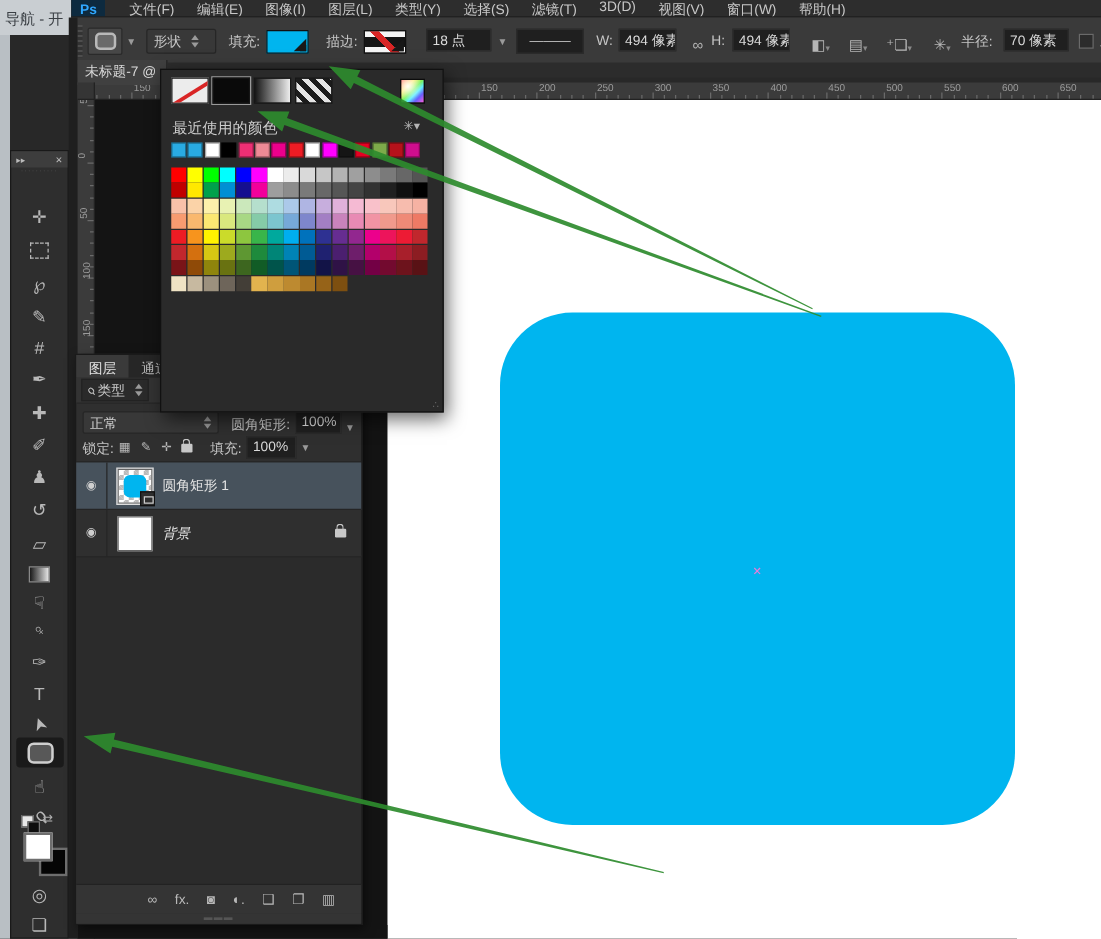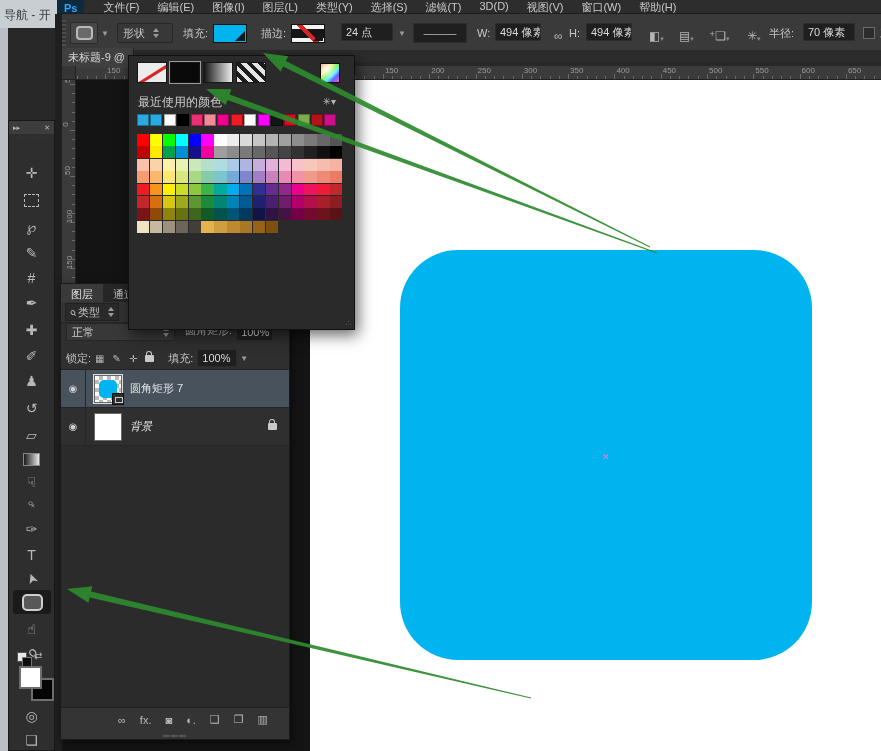--- a/index.html
+++ b/index.html
@@ -97,21 +97,21 @@
   
   #layers-panel{left:60px;top:283px;width:230px;height:457px;background:#2f2f2f;
     border:1px solid #1a1a1a;box-sizing:border-box;z-index:5;box-shadow:2px 3px 8px rgba(0,0,0,.5);}
   #lp-tabs{height:18px;background:#262626;display:flex;}
   .lp-tab{padding:3px 10px 0 10px;font-size:11px;color:#bdbdbd;background:#262626;}
   .lp-tab.active{background:#3a3a3a;color:#e2e2e2;}
   #lp-filter{height:20px;background:#333;display:flex;align-items:center;padding:0 4px;
     border-bottom:1px solid #262626;}
   #lp-filter .fbox{background:#2a2a2a;border:1px solid #222;height:16px;display:flex;align-items:center;
     padding:0 4px;color:#c8c8c8;}
-  #lp-blend{height:24px;display:flex;align-items:flex-start;padding:0 5px;}
+  #lp-blend{height:24px;display:flex;align-items:flex-end;padding:0 5px;}
   #lp-blend .select-box{width:120px;height:18px;justify-content:space-between;}
   #lp-lock{height:22px;display:flex;align-items:center;padding:0 5px;border-bottom:1px solid #252525;}
   .mini-icon{font-size:10px;color:#b5b5b5;margin:0 4px;}
   .layer-row{height:37px;display:flex;align-items:center;border-bottom:1px solid #252525;background:#2f2f2f;}
   .layer-row.selected{background:#47525c;}
   .eye-col{width:24px;text-align:center;color:#cfcfcf;font-size:10px;border-right:1px solid #262626;
     align-self:stretch;display:flex;align-items:center;justify-content:center;}
   .thumb{width:28px;height:28px;margin:0 8px;position:relative;border:1px solid #666;box-sizing:border-box;}
   .thumb.checker{background-image:
       linear-gradient(45deg,#bbb 25%,rgba(0,0,0,0) 25%,rgba(0,0,0,0) 75%,#bbb 75%),
@@ -209,21 +209,21 @@
   </div>
   <div class="ob" style="left:126px">
     <span class="ob-label">填充:</span>
     <span class="fill-swatch" style="margin-left:5px"></span>
   </div>
   <div class="ob" style="left:204px">
     <span class="ob-label">描边:</span>
     <span class="stroke-swatch" style="margin-left:5px"></span>
   </div>
   <div class="ob num-box" style="left:284px;width:52px">
-    <span>24 点</span>
+    <span>18 点</span>
   </div>
   <div class="ob" style="left:338px">
     <span class="dd-arrow">▼</span>
   </div>
   <div class="ob style-box" style="left:356px">
     <span>———</span>
   </div>
   <div class="ob ob-label" style="left:420px">W:</div>
   <div class="ob num-box" style="left:438px;width:46px">
     <span>494 像素</span>
@@ -243,21 +243,21 @@
   </div>
   <div class="ob" style="left:806px">
     <span class="checkbox"></span>
     <span class="ob-label">对齐边缘</span>
   </div>
 </div>
 
 <div class="abs" id="frame-col"></div>
 <div class="abs" id="tabstrip"></div>
 <div class="abs" id="doctab">
-  <span>未标题-9 @</span>
+  <span>未标题-7 @</span>
 </div>
 <div class="abs" id="hruler">
     <div class="tick" style="left: 6.06px; bottom: 0px; width: 1px; height: 3px;"></div>
     <div class="tick" style="left: 15.32px; bottom: 0px; width: 1px; height: 3px;"></div>
     <div class="tick" style="left: 24.58px; bottom: 0px; width: 1px; height: 3px;"></div>
     <div class="tick" style="left: 33.84px; bottom: 0px; width: 1px; height: 3px;"></div>
     <div class="tick" style="left: 43.1px; bottom: 0px; width: 1px; height: 5px;"></div>
     <span class="hlabel" style="left: 45.1px;">150</span>
     <div class="tick" style="left: 52.36px; bottom: 0px; width: 1px; height: 3px;"></div>
     <div class="tick" style="left: 61.62px; bottom: 0px; width: 1px; height: 3px;"></div>
@@ -585,21 +585,21 @@
   </div>
   <div id="lp-layers">
       <div class="layer-row selected">
         <span class="eye-col">
           <span>◉</span>
         </span>
         <span class="thumb checker">
           <span class="shape-mini"></span>
           <span class="shape-badge"></span>
         </span>
-        <span class="layer-name">圆角矩形 7</span>
+        <span class="layer-name">圆角矩形 1</span>
       </div>
       <div class="layer-row">
         <span class="eye-col">
           <span>◉</span>
         </span>
         <span class="thumb white-thumb"></span>
         <span class="layer-name italic">背景</span>
         <span class="lock-icon"></span>
       </div>
     </div>

